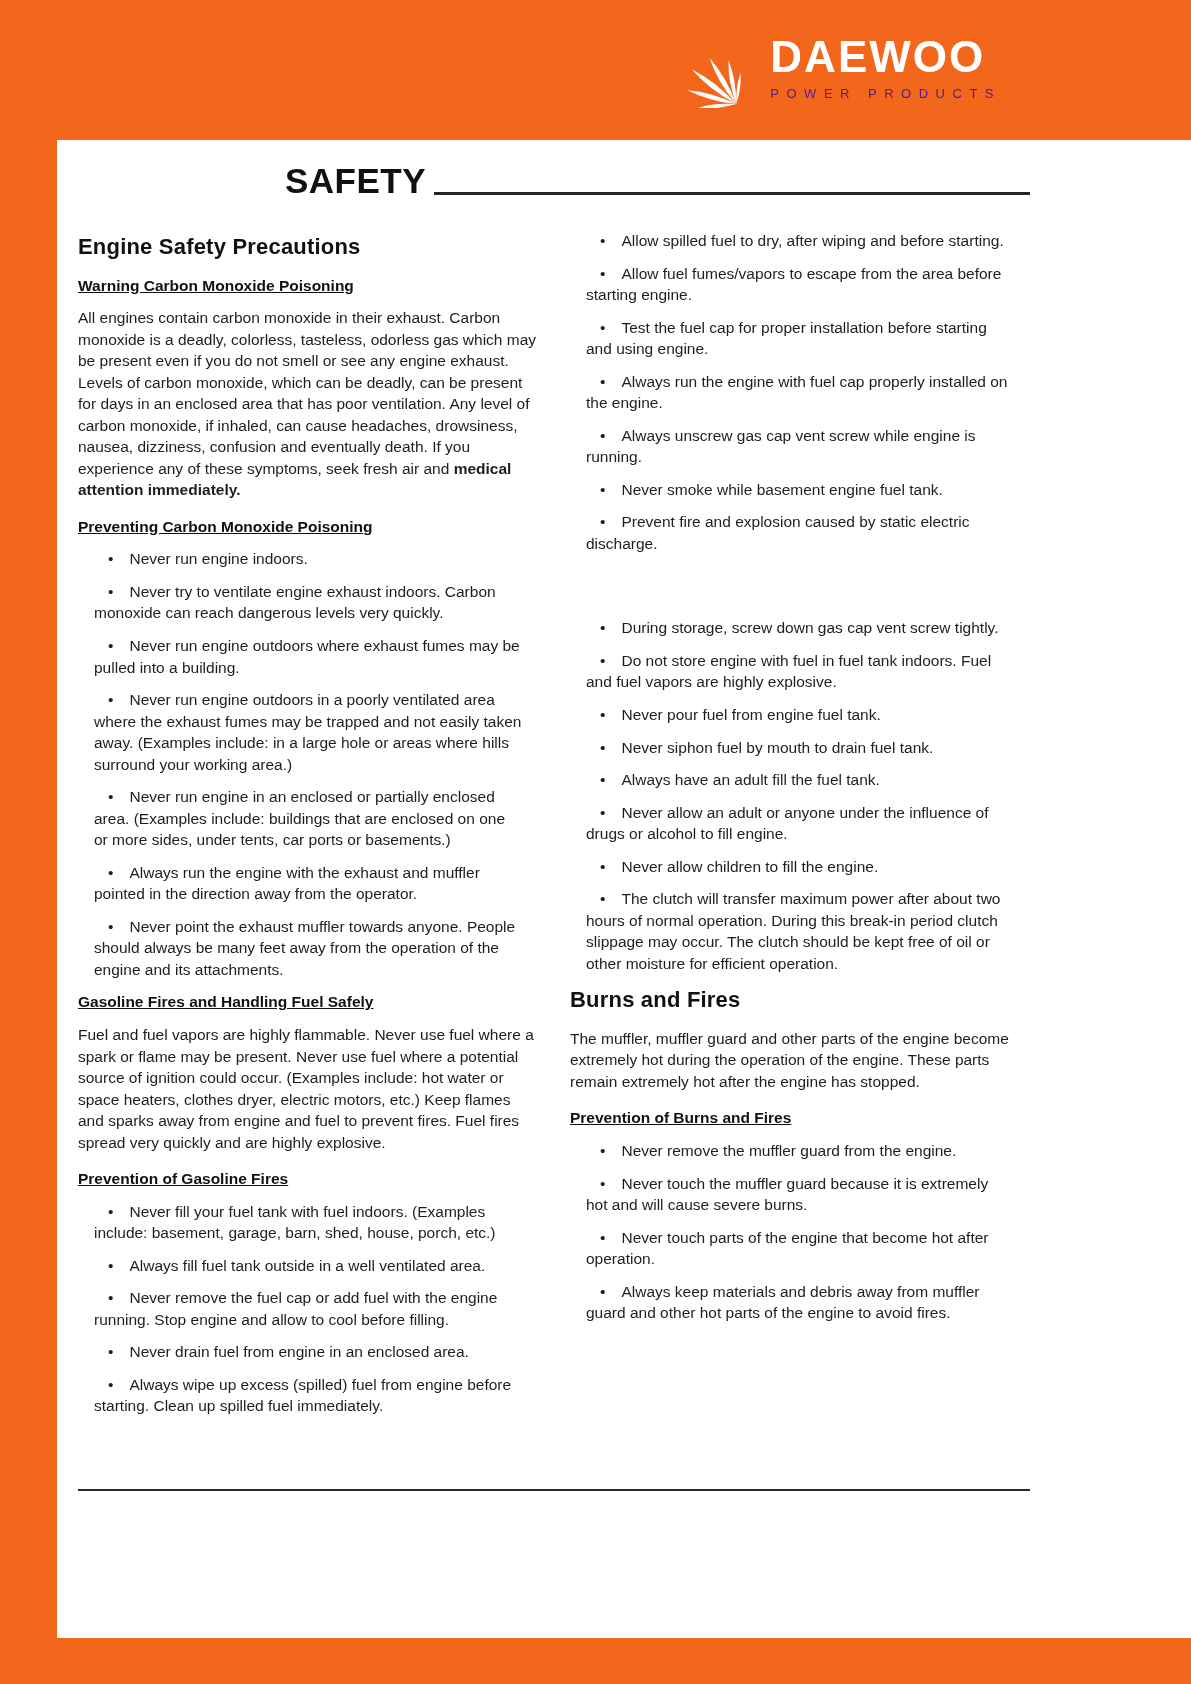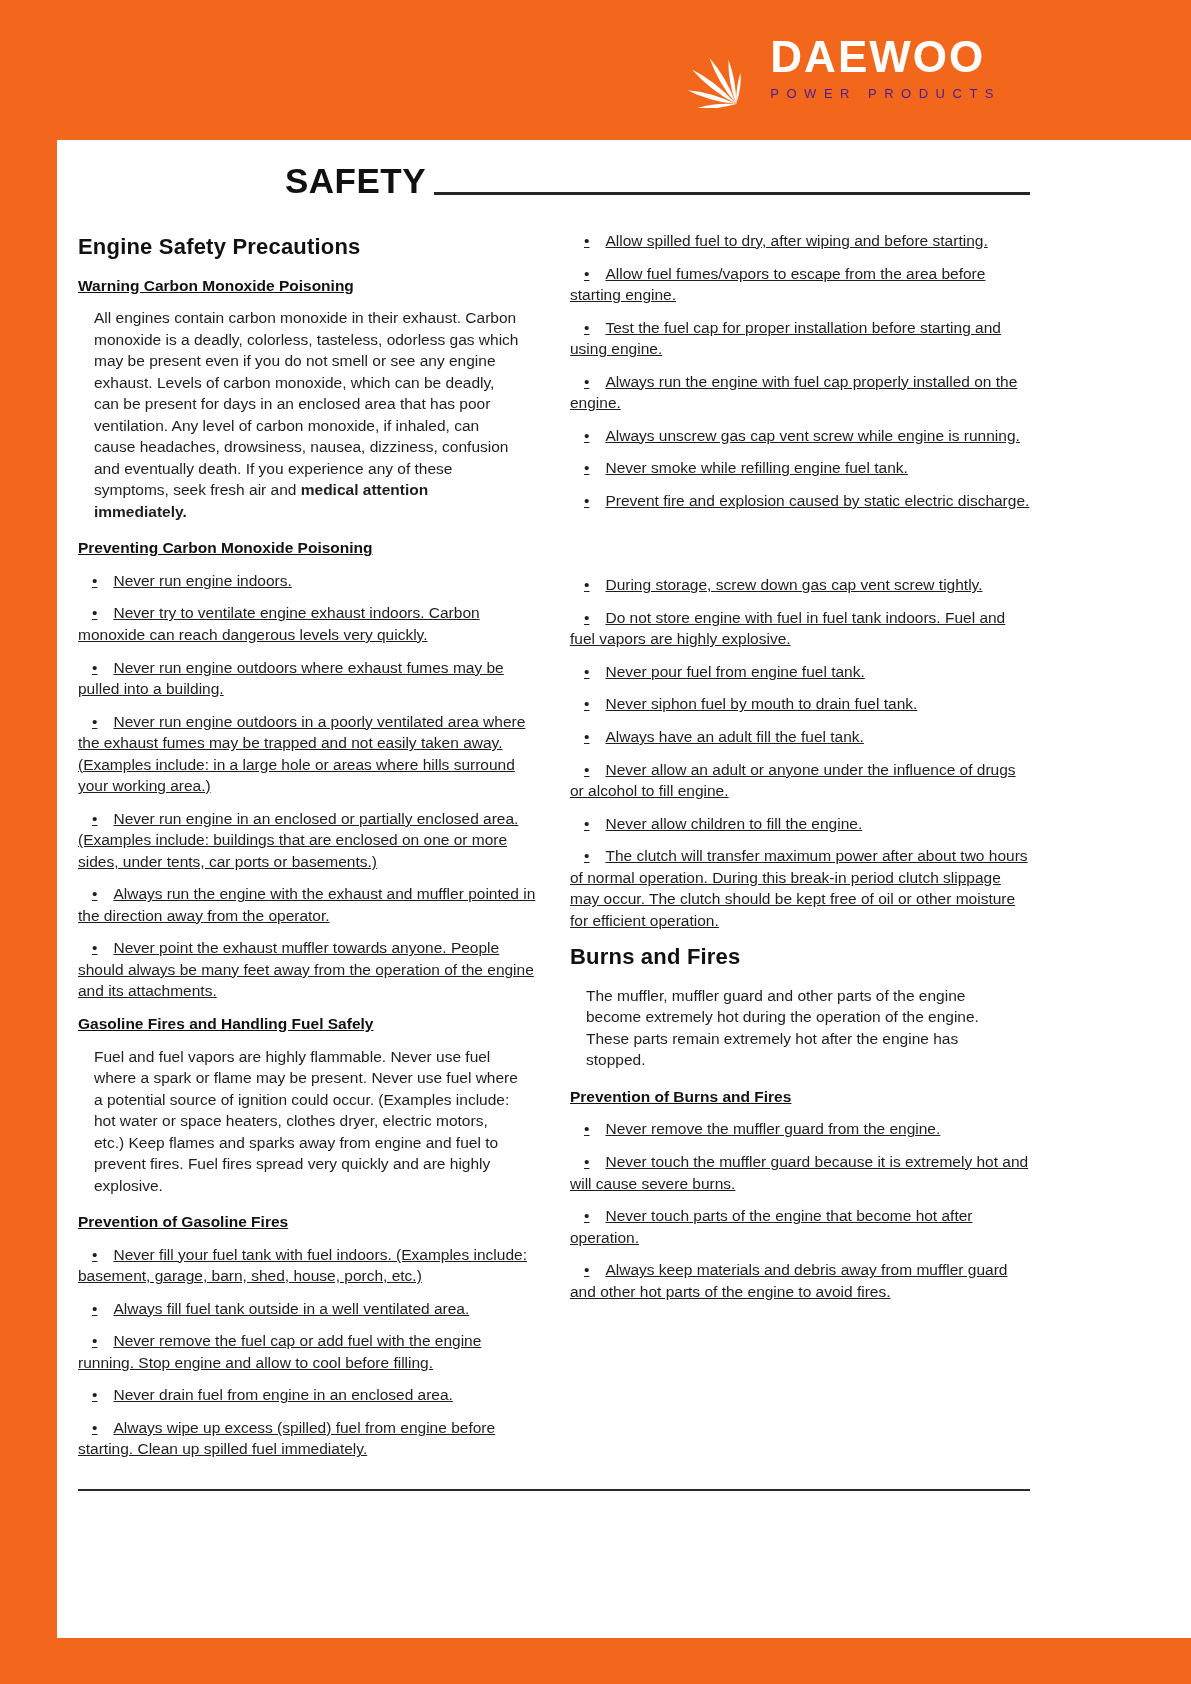--- a/index.html
+++ b/index.html
@@ -22,23 +22,23 @@
 
   .title-row{position:absolute;top:163px;left:285px;right:161px;display:flex;align-items:flex-end;gap:8px;}
   .page-title{font-size:35px;font-weight:bold;letter-spacing:.5px;line-height:1.05;color:#111111;}
   .title-rule{flex:1 1 auto;height:3px;background:#262626;margin-bottom:5px;}
 
   .content{position:absolute;top:230px;left:78px;width:952px;display:flex;gap:32px;}
   .col{flex:1 1 0;font-size:15.5px;line-height:1.39;color:var(--ink);}
 
   .heading{font-size:22px;font-weight:bold;color:#111111;margin:2px 0 12px;letter-spacing:.2px;}
   .subheading{font-size:15.5px;font-weight:bold;text-decoration:underline;color:#111111;margin:6px 0 11px;}
-  .para{margin:0 16px 15px;}
+  .para{margin:0 0 15px;}
   .para .bold-run{font-weight:bold;}
-  .bullet{margin:0 0 11px;text-indent:14px;text-decoration:underline;}
+  .bullet{margin:0 16px 11px;text-indent:14px;}
   .bullet .dot{margin-right:16px;}
 
   .bottom-rule{position:absolute;top:1489px;left:78px;width:952px;height:2px;background:#2a2a2a;}
 </style>
 </head>
 <body>
 
 <div class="page">
 
   <div class="top-bar">
@@ -94,21 +94,21 @@
           <p class="bullet"><span class="dot">•</span><span>Always wipe up excess (spilled) fuel from engine before starting. Clean up spilled fuel immediately.</span></p>
         </div>
       </div>
     <div class="col" id="right-col">
         <div>
           <p class="bullet"><span class="dot">•</span><span>Allow spilled fuel to dry, after wiping and before starting.</span></p>
           <p class="bullet"><span class="dot">•</span><span>Allow fuel fumes/vapors to escape from the area before starting engine.</span></p>
           <p class="bullet"><span class="dot">•</span><span>Test the fuel cap for proper installation before starting and using engine.</span></p>
           <p class="bullet"><span class="dot">•</span><span>Always run the engine with fuel cap properly installed on the engine.</span></p>
           <p class="bullet"><span class="dot">•</span><span>Always unscrew gas cap vent screw while engine is running.</span></p>
-          <p class="bullet"><span class="dot">•</span><span>Never smoke while refilling engine fuel tank.</span></p>
+          <p class="bullet"><span class="dot">•</span><span>Never smoke while basement engine fuel tank.</span></p>
           <p class="bullet"><span class="dot">•</span><span>Prevent fire and explosion caused by static electric discharge.</span></p>
         </div>
         <div style="height: 52px;"></div>
         <div>
           <p class="bullet"><span class="dot">•</span><span>During storage, screw down gas cap vent screw tightly.</span></p>
           <p class="bullet"><span class="dot">•</span><span>Do not store engine with fuel in fuel tank indoors. Fuel and fuel vapors are highly explosive.</span></p>
           <p class="bullet"><span class="dot">•</span><span>Never pour fuel from engine fuel tank.</span></p>
           <p class="bullet"><span class="dot">•</span><span>Never siphon fuel by mouth to drain fuel tank.</span></p>
           <p class="bullet"><span class="dot">•</span><span>Always have an adult fill the fuel tank.</span></p>
           <p class="bullet"><span class="dot">•</span><span>Never allow an adult or anyone under the influence of drugs or alcohol to fill engine.</span></p>

